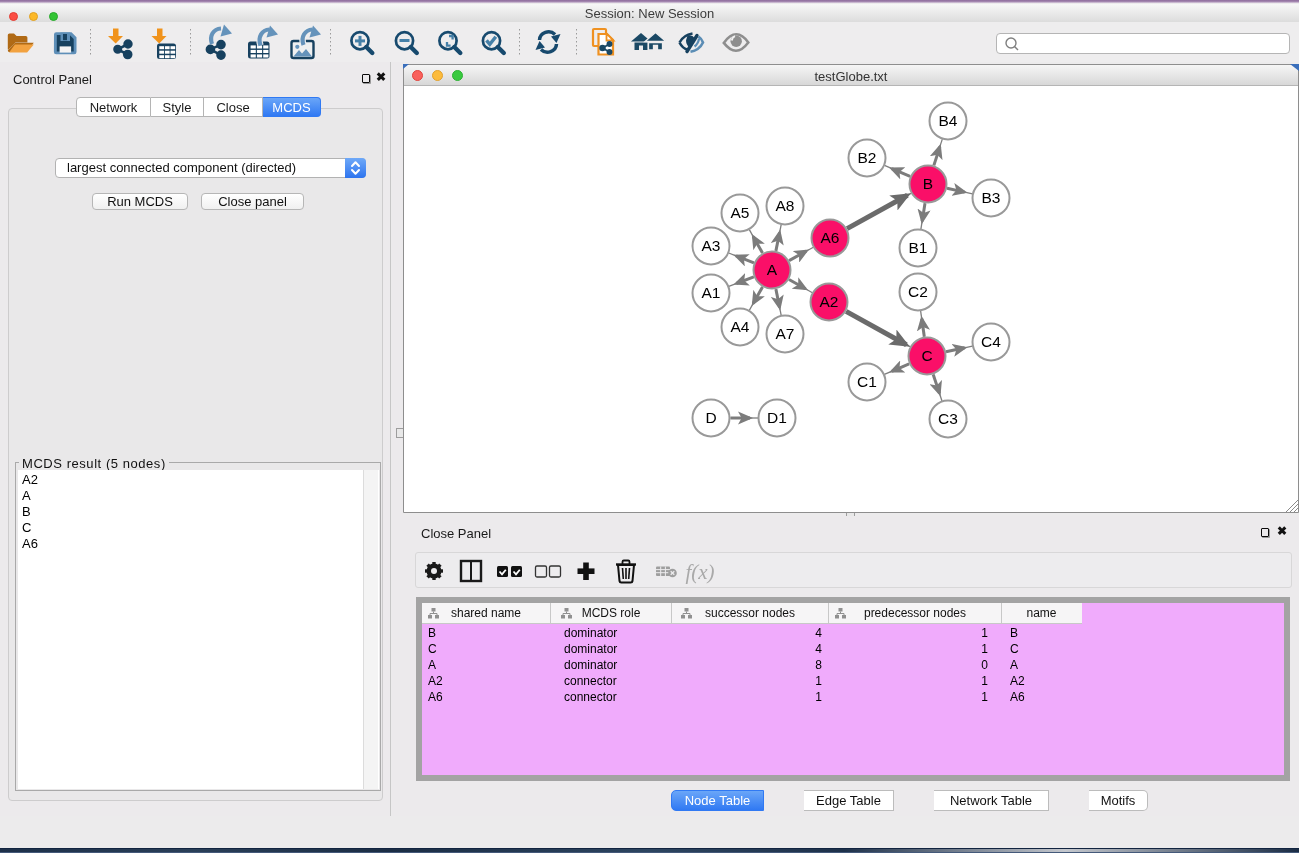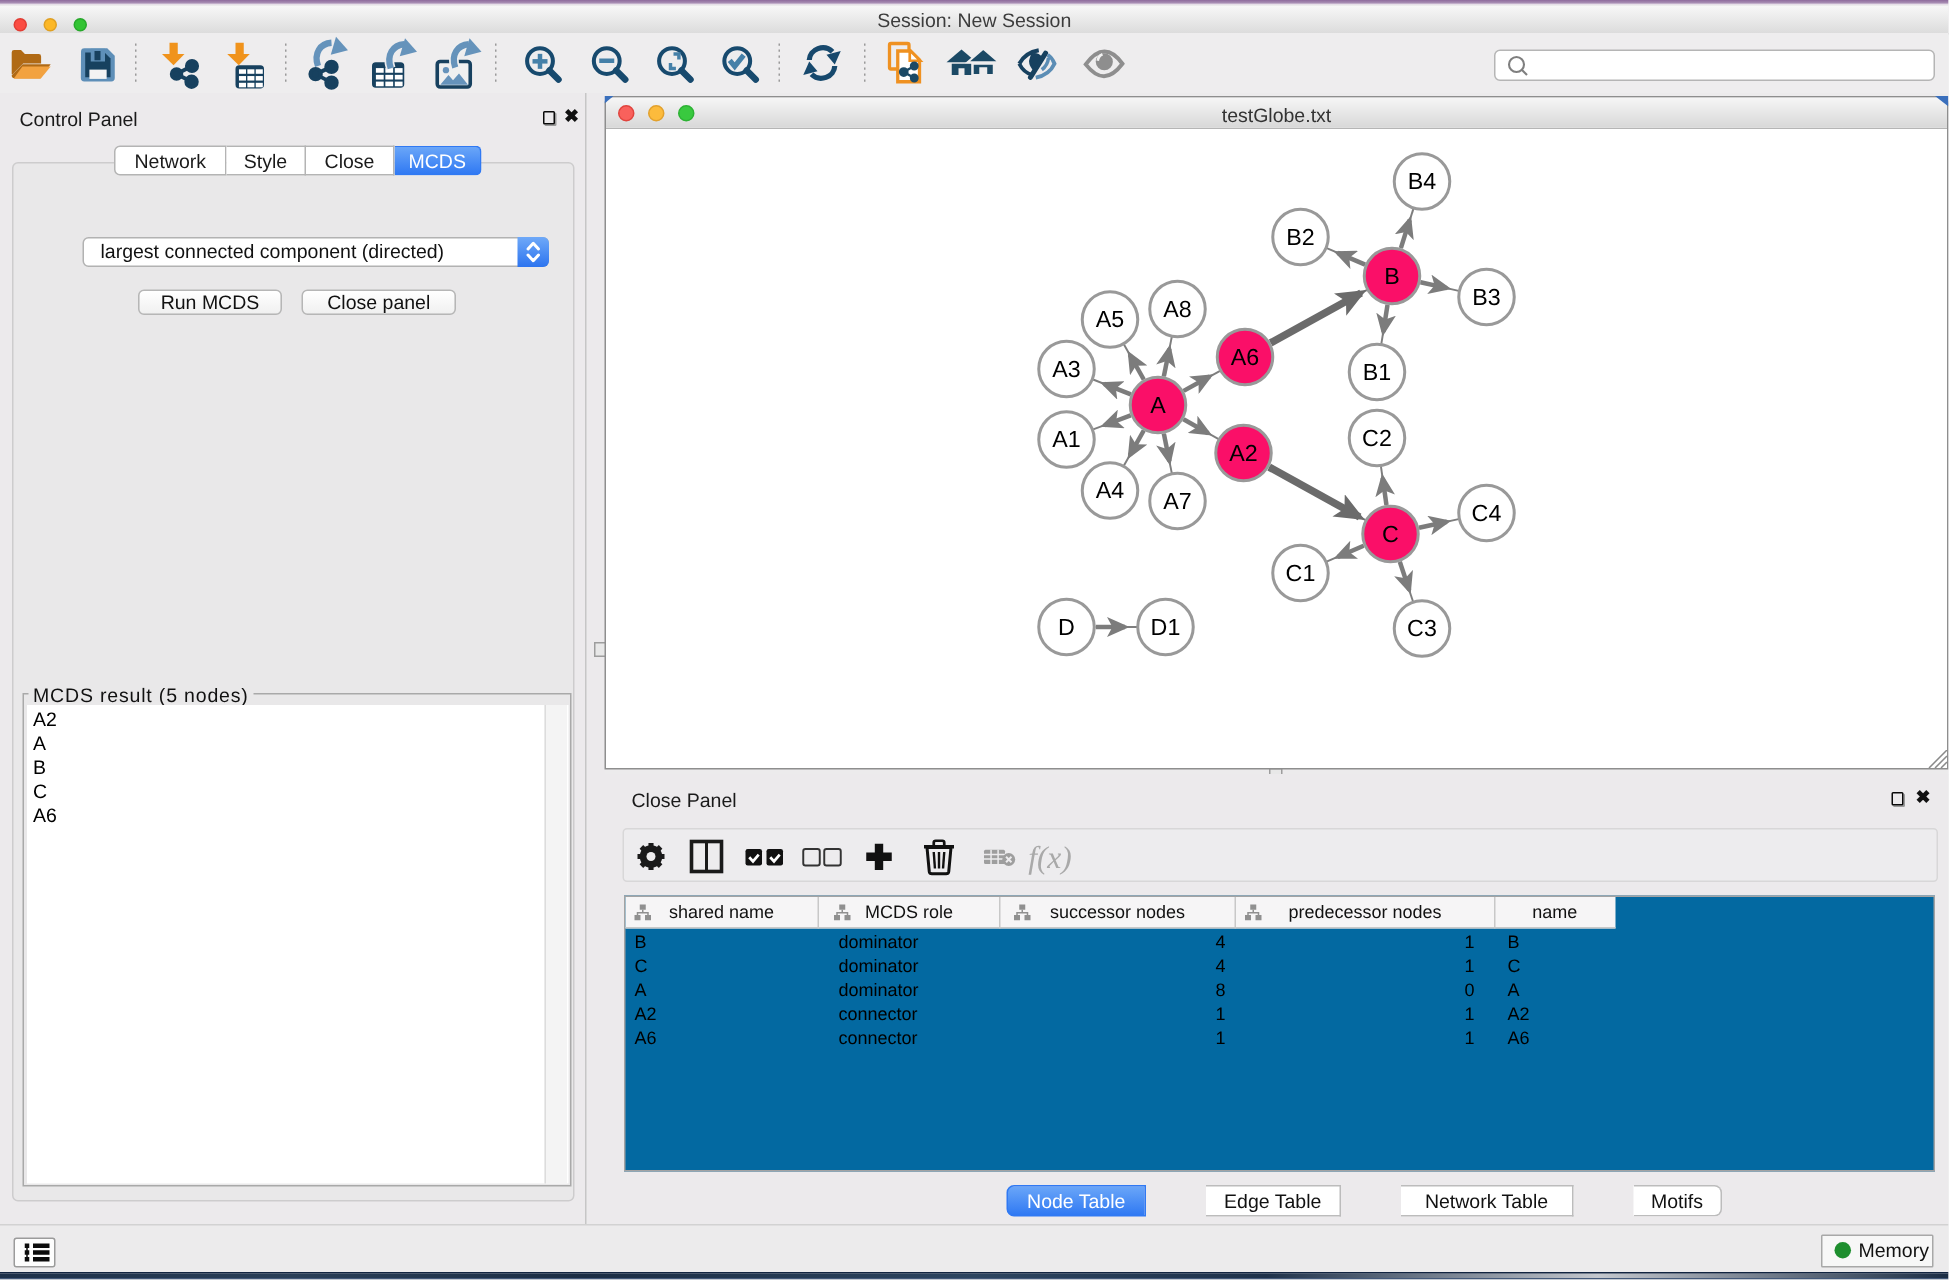--- a/index.html
+++ b/index.html
@@ -55,21 +55,21 @@
 #n2 { left:28px; background:#fcbb3c; border:1px solid #e2a12d; }
 #n3 { left:48px; background:#39c93f; border:1px solid #2cb233; }
 #graph { position:absolute; left:0; top:22px; }
 
 
 #tpanel { left:403px; top:516px; width:896px; height:300px; background:#eceaec; }
 #tpTitle { position:absolute; left:18px; top:10px; font-size:13px; color:#1a1a1a; }
 #tpFloat { position:absolute; left:858px; top:12px; width:8px; height:9px; border:1.6px solid #0a0a0a; border-radius:1px; box-shadow:1px 1px 0 #9a9a9a; }
 #tpClose { position:absolute; left:874px; top:8px; font-size:12px; font-weight:bold; color:#111; }
 #tpToolbar { position:absolute; left:12px; top:36px; width:877px; height:36px; border:1px solid #d8d7d8; border-radius:3px; background:#edecee; }
-#ttable { position:absolute; left:13px; top:81px; width:874px; height:184px; background:#0369a1; border:1px solid #a3a3a3; }
+#ttable { position:absolute; left:13px; top:81px; width:874px; height:184px; background:#f0abfc; border:6px solid #a3a3a3; }
 #thead { position:absolute; left:0; top:0; width:660px; height:21px; background:#f6f5f6; border-bottom:1px solid #c8c8c8; }
 .th { position:absolute; top:0; height:21px; border-right:1px solid #c8c8c8; font-size:12px; color:#111; text-align:center; line-height:21px; }
 .rows { position:absolute; left:0; top:22px; font-size:12px; color:#000; }
 .row { position:absolute; height:16px; line-height:16px; }
 
 #btabs { position:absolute; left:268px; top:274px; height:21px; display:flex; font-size:13px;gap:40px; }
 .btab { height:21px; line-height:20px; text-align:center; background:#fff; border:1px solid #bcbcbc; border-left:none; color:#111; }
 .btab:first-child { border-radius:5px 0 0 5px; background:linear-gradient(#6aa6f8,#3079f3); color:#fff; border:1px solid #3079f3; }
 .btab:last-child { border-radius:0 5px 5px 0; }
 
@@ -535,30 +535,14 @@
           </div>
       </div>
     </div>
     <div id="btabs">
       <div class="btab" style="width:93px">Node Table</div>
       <div class="btab" style="width:90px">Edge Table</div>
       <div class="btab" style="width:115px">Network Table</div>
       <div class="btab" style="width:59px">Motifs</div>
     </div>
   </div>
-  <div id="statusbar" class="abs">
-    <div id="sbList">
-      <svg width="26" height="18" style="position:absolute;left:3px;top:0px;">
-        <g fill="#0c0c0c">
-            <rect x="3.5" y="3" width="3" height="3"></rect>
-            <rect x="3.5" y="7.5" width="3" height="3"></rect>
-            <rect x="3.5" y="12" width="3" height="3"></rect>
-        <rect x="4.5" y="5.5" width="1" height="7.5"></rect>
-        <rect x="9" y="3" width="11" height="3"></rect>
-            <rect x="9" y="7.5" width="11" height="3"></rect>
-            <rect x="9" y="12" width="11" height="3"></rect>
-          </g>
-      </svg>
-    </div>
-    <div id="memBtn"><span class="dot"></span>Memory</div>
-  </div>
   <div id="deskBottom" class="abs"></div>
 </div>
 
 </body></html>

